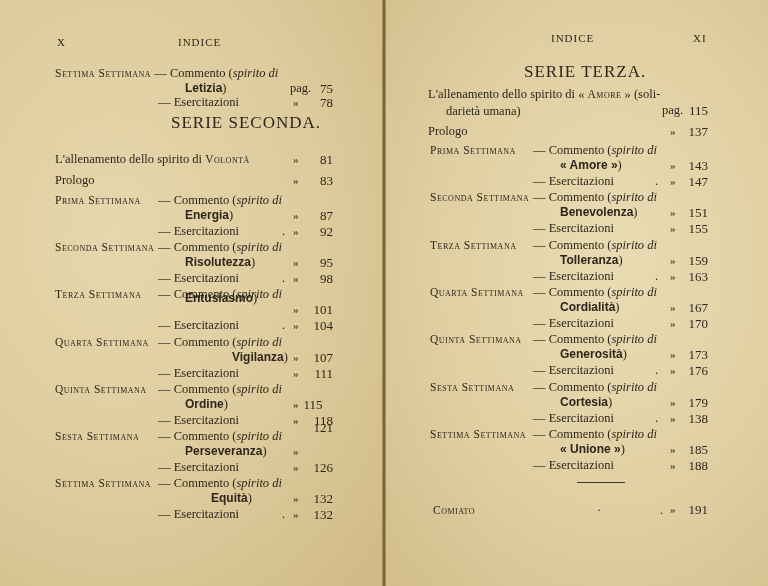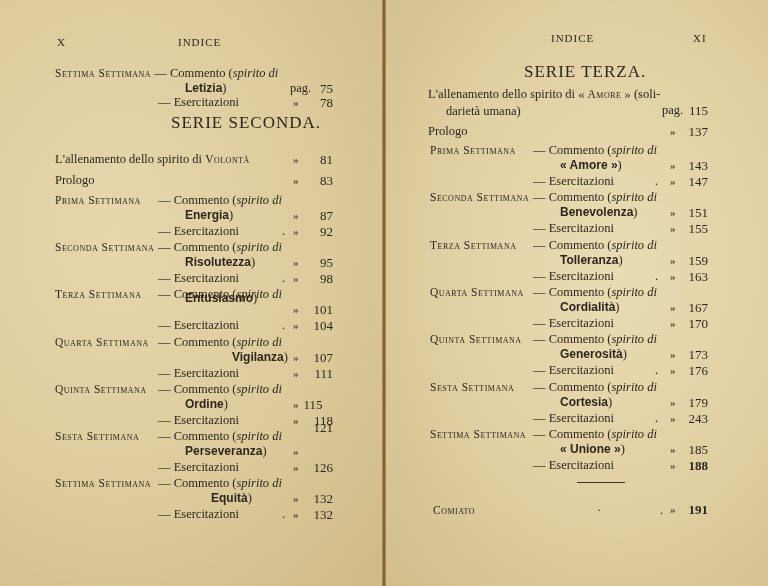--- a/index.html
+++ b/index.html
@@ -233,34 +233,34 @@
       <div class="abs" style="left:430px;top:379.5px;">
         <span class="sc">Sesta Settimana</span>
       </div>
       <div class="abs" style="left:533px;top:379.5px;"><span>— Commento (</span><span class="it">spirito di</span></div>
       <div class="abs" style="left:560px;top:394.5px;"><span class="bold">Cortesia</span><span>)</span></div>
       <div class="marker" style="left:670px;top:395.5px;">»</div>
       <div class="num" style="left:668px;top:394.5px;">179</div>
       <div class="abs" style="left:533px;top:410.5px;">— Esercitazioni</div>
       <div class="abs" style="left:655px;top:410.5px;">.</div>
       <div class="marker" style="left:670px;top:411.5px;">»</div>
-      <div class="num" style="left:668px;top:410.5px;">243</div>
+      <div class="num" style="left:668px;top:410.5px;">138</div>
 
       <div class="abs" style="left:430px;top:426.79999999999995px;">
         <span class="sc">Settima Settimana</span>
       </div>
       <div class="abs" style="left:533px;top:426.79999999999995px;"><span>— Commento (</span><span class="it">spirito di</span></div>
       <div class="abs" style="left:560px;top:441.79999999999995px;"><span class="bold">« Unione »</span><span>)</span></div>
       <div class="marker" style="left:670px;top:442.79999999999995px;">»</div>
       <div class="num" style="left:668px;top:441.79999999999995px;">185</div>
       <div class="abs" style="left:533px;top:457.79999999999995px;">— Esercitazioni</div>
       <div class="abs" style="left:655px;top:457.79999999999995px;"></div>
       <div class="marker" style="left:670px;top:458.79999999999995px;">»</div>
-      <div class="num" style="left:668px;top:457.79999999999995px;font-weight:bold;">188</div>
+      <div class="num" style="left:668px;top:457.79999999999995px;">188</div>
     </div>
 
 <div class="rule" style="left:577px;top:482px;width:48px;"></div>
 
 <div class="abs" style="left:433px;top:503px;"><span class="sc">Comiato</span></div>
 <div class="abs" style="left:597px;top:503px;">·</div>
 <div class="abs" style="left:660px;top:503px;">.</div>
 <div class="marker" style="left:670px;top:503px;">»</div>
-<div class="num" style="left:668px;top:502px;font-weight:bold;">191</div>
+<div class="num" style="left:668px;top:502px;">191</div>
 
 </body></html>

